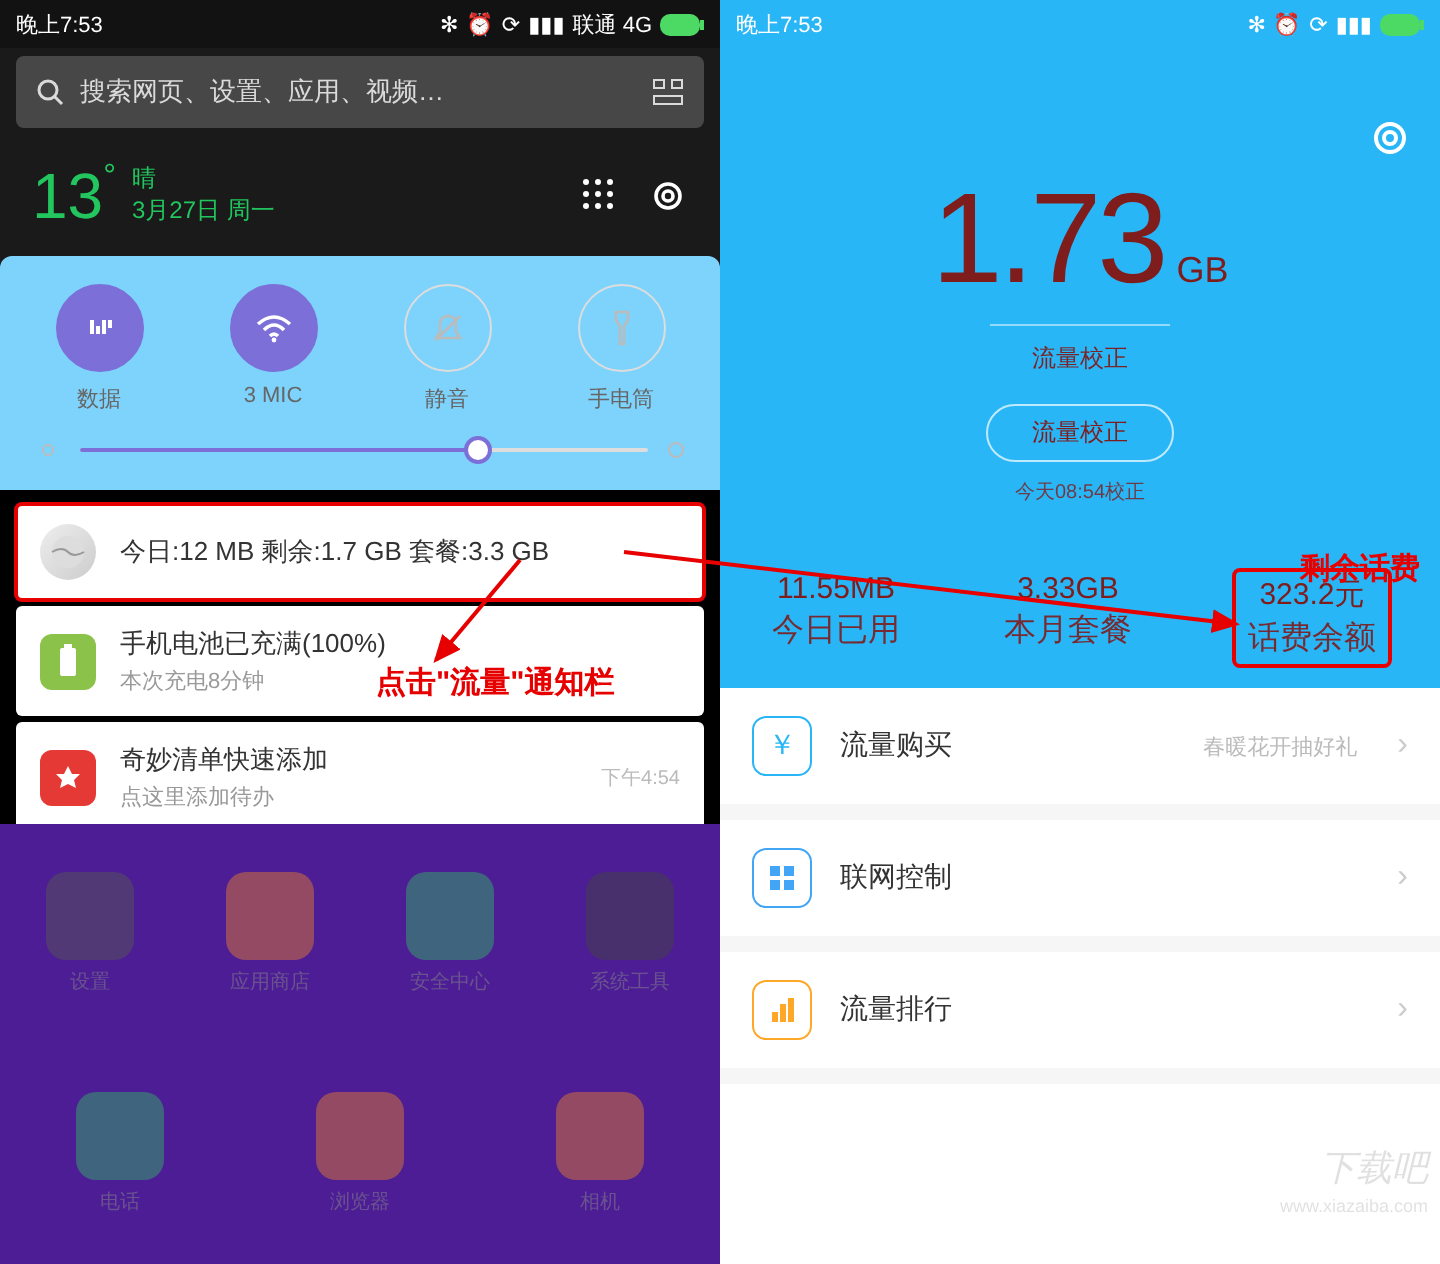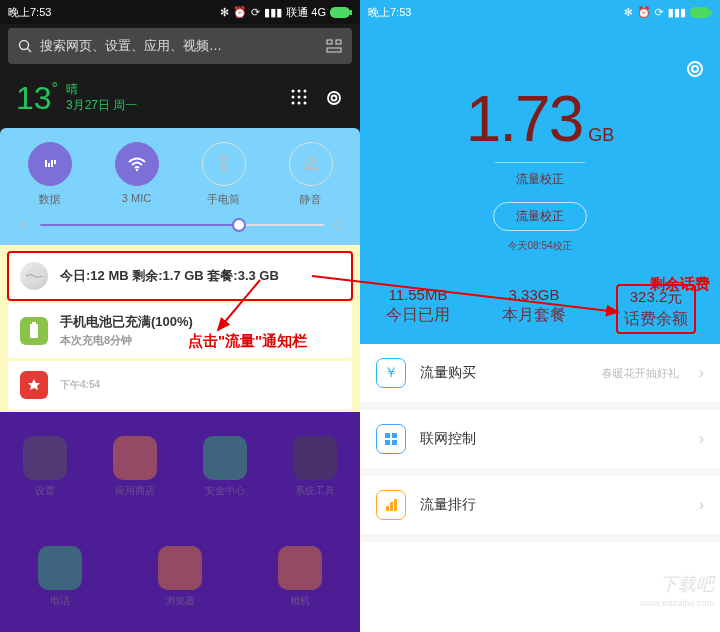--- a/index.html
+++ b/index.html
@@ -33,21 +33,21 @@
 .toggle-circle { width: 44px; height: 44px; border-radius: 50%; display: flex; align-items: center; justify-content: center; border: 1.5px solid #ddd; color: #999; }
 .toggle-circle.active { background: #7c6fd8; border-color: #7c6fd8; color: #fff; }
 .toggle-label { font-size: 11px; color: #666; }
 .slider-row { display: flex; align-items: center; padding: 6px 18px 14px; gap: 10px; }
 .slider-track { flex: 1; height: 2px; background: #ddd; position: relative; border-radius: 2px; }
 .slider-fill { position: absolute; left: 0; top: 0; height: 100%; width: 70%; background: #7c6fd8; border-radius: 2px; }
 .slider-thumb { position: absolute; left: 70%; top: 50%; width: 14px; height: 14px; background: #fff; border: 2px solid #7c6fd8; border-radius: 50%; transform: translate(-50%, -50%); }
 .auto-circle { width: 8px; height: 8px; border: 1.5px solid #bbb; border-radius: 50%; }
 
 
-.notif-list { background: #fef9c3; padding: 4px 0; font-weight: bold; }
+.notif-list { background: #000000; padding: 4px 0; }
 .notif { background: #fff; margin: 3px 8px; border-radius: 3px; display: flex; align-items: center; padding: 10px 12px; gap: 12px; position: relative; }
 .notif-icon { width: 28px; height: 28px; border-radius: 6px; display: flex; align-items: center; justify-content: center; flex-shrink: 0; }
 .notif-body { flex: 1; min-width: 0; }
 .notif-title { font-size: 13px; color: #333; }
 .notif-sub { font-size: 11px; color: #999; margin-top: 2px; }
 .notif-time { font-size: 10px; color: #bbb; }
 .notif.highlighted { outline: 2px solid #e60000; outline-offset: -1px; }
 
 
 .app-grid-bg { position: absolute; bottom: 0; left: 0; right: 0; height: 220px; background: #4c1d95; display: flex; flex-direction: column; }
@@ -169,35 +169,35 @@
         <div class="toggle-circle active">
             <svg width="20" height="16">
               <path d="M2 6 Q10 -1 18 6 M5 9 Q10 4 15 9 M8 12 Q10 10 12 12" stroke="#fff" stroke-width="1.8" fill="none"></path>
               <circle cx="10" cy="14" r="1.2" fill="#fff"></circle>
             </svg>
           </div>
         <span class="toggle-label">3 MIC</span>
       </div>
       <div class="toggle">
         <div class="toggle-circle">
-            <svg width="14" height="20">
-              <path d="M4 2 L10 2 L10 6 L8 9 L8 18 L6 18 L6 9 L4 6 Z" stroke="#bbb" stroke-width="1.3" fill="none"></path>
-            </svg>
-          </div>
-        <span class="toggle-label">手电筒</span>
-      </div>
-      <div class="toggle">
-        <div class="toggle-circle">
             <svg width="18" height="18">
               <path d="M9 3 Q5 3 5 8 L5 11 L3 14 L15 14 L13 11 L13 8 Q13 3 9 3" stroke="#bbb" stroke-width="1.3" fill="none"></path>
               <line x1="3" y1="15" x2="15" y2="3" stroke="#bbb" stroke-width="1.3"></line>
             </svg>
           </div>
         <span class="toggle-label">静音</span>
       </div>
+      <div class="toggle">
+        <div class="toggle-circle">
+            <svg width="14" height="20">
+              <path d="M4 2 L10 2 L10 6 L8 9 L8 18 L6 18 L6 9 L4 6 Z" stroke="#bbb" stroke-width="1.3" fill="none"></path>
+            </svg>
+          </div>
+        <span class="toggle-label">手电筒</span>
+      </div>
     </div>
     <div class="slider-row">
       <span>
           <svg width="12" height="12">
             <circle cx="6" cy="6" r="2.5" stroke="#bbb" fill="none"></circle>
           </svg>
         </span>
       <div class="slider-track">
         <div class="slider-fill"></div>
         <div class="slider-thumb"></div>
@@ -229,20 +229,24 @@
         <div class="notif-title">手机电池已充满(100%)</div>
         <div class="notif-sub">本次充电8分钟</div>
       </div>
     </div>
     <div class="notif">
       <div class="notif-icon" style="background:#e53935">
           <svg width="16" height="16">
             <path d="M8 2 L10 6 L14 6 L11 9 L12 13 L8 11 L4 13 L5 9 L2 6 L6 6 Z" fill="#fff"></path>
           </svg>
         </div>
+      <div class="notif-body">
+        <div class="notif-title">奇妙清单快速添加</div>
+        <div class="notif-sub">点这里添加待办</div>
+      </div>
       <span class="notif-time">下午4:54</span>
     </div>
   </div>
 
   <div class="app-grid-bg">
     <div class="app-row">
       <div class="app-item">
           <div class="app-icon" style="background:#555"></div>
           <span class="app-label">设置</span>
         </div>

